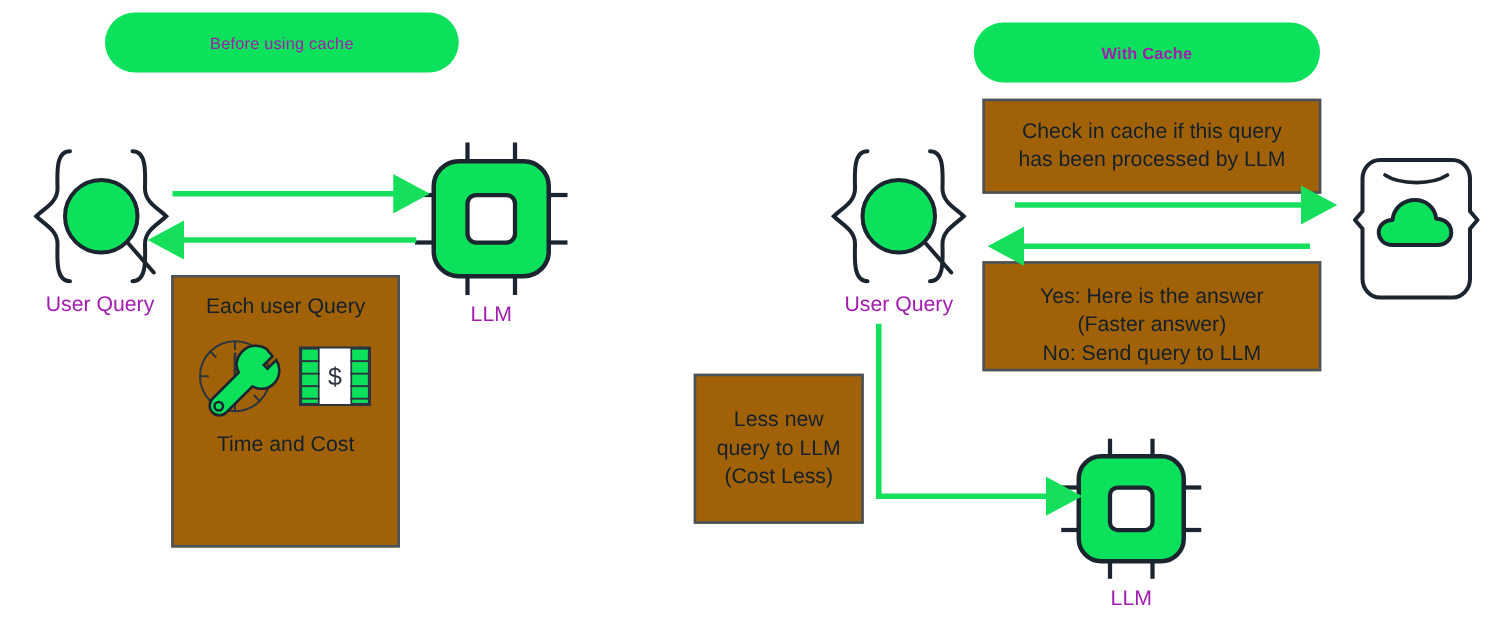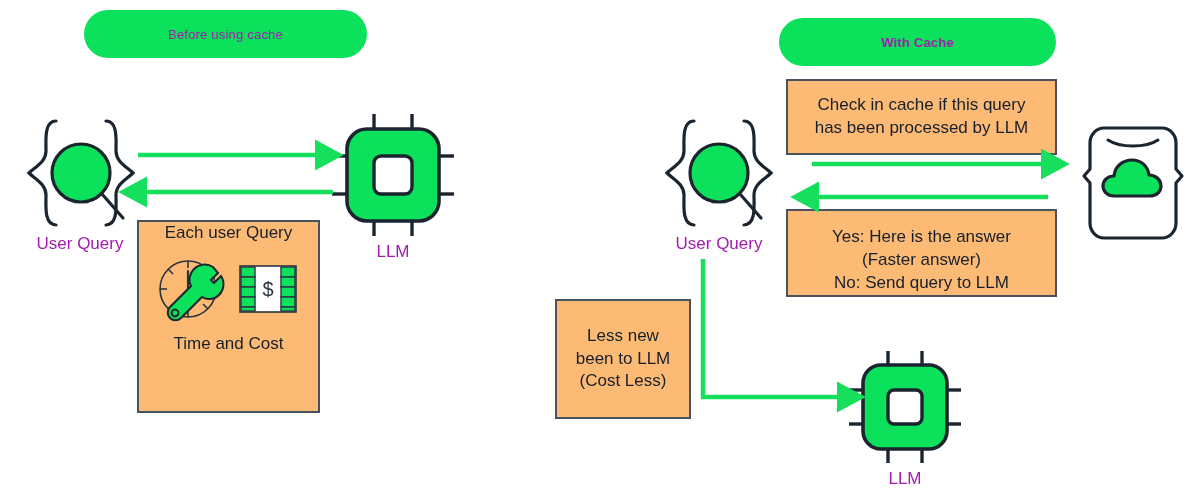--- a/index.html
+++ b/index.html
@@ -30,21 +30,21 @@
     justify-content: center;
     color: #a21caf;
     font-size: 13px;
     letter-spacing: 0.2px;
   }
   .pill.bold { font-weight: bold; }
 
   
   .note {
     position: absolute;
-    background: #fdba74;
+    background: #a16207;
     border: 2px solid #48525e;
     box-sizing: border-box;
     display: flex;
     flex-direction: column;
     align-items: center;
     color: #15202b;
     font-size: 17px;
     line-height: 1.35;
     text-align: center;
   }
@@ -105,21 +105,21 @@
         <line x1="92" y1="34" x2="114" y2="34"></line>
         <line x1="92" y1="72" x2="114" y2="72"></line>
       </g>
       <rect x="7" y="7" width="92" height="92" rx="20" ry="20" fill="#0ce15b" stroke="#1b2530" stroke-width="3.6"></rect>
       <rect x="34" y="34" width="38" height="38" rx="7" ry="7" fill="#ffffff" stroke="#1b2530" stroke-width="3.4"></rect>
     </svg>
   </div>
 
   <div class="caption" style="left:333px; top:242px; width:120px;">LLM</div>
 
-  <div class="note" style="left:137px; top:220px; width:183px; height:193px; ">
+  <div class="note" style="left:137px; top:220px; width:183px; height:218px; padding-top:12px;">
     <span class="ln">Each user Query</span>
 
     <div style="position:relative; width:100%; height:74px; margin-top:8px;">
 
       <div class="icon" style="left:18px; top:4px; width:70px; height:68px;">
         <svg viewBox="0 0 70 68">
           <g stroke="#2b3540" stroke-width="1.6" fill="none">
             <circle cx="31" cy="32" r="28"></circle>
             <line x1="31" y1="4" x2="31" y2="11"></line>
             <line x1="31" y1="53" x2="31" y2="60"></line>
@@ -191,21 +191,21 @@
   </div>
 
   <div class="note" style="left:786px; top:209px; width:271px; height:88px; justify-content:flex-end;">
     <span class="ln">Yes: Here is the answer</span>
     <span class="ln b">(Faster answer)</span>
     <span class="ln">No: Send query to LLM</span>
   </div>
 
   <div class="note" style="left:555px; top:299px; width:136px; height:120px; justify-content:center;">
     <span class="ln">Less new</span>
-    <span class="ln">been to LLM</span>
+    <span class="ln">query to LLM</span>
     <span class="ln b">(Cost Less)</span>
   </div>
 
   <div class="icon" style="left:857px; top:359px; width:96px; height:96px;">
     <svg viewBox="0 0 96 96">
       <g stroke="#1b2530" stroke-width="3.4" fill="none">
         <line x1="31" y1="-8" x2="31" y2="13"></line>
         <line x1="65" y1="-8" x2="65" y2="13"></line>
         <line x1="31" y1="83" x2="31" y2="104"></line>
         <line x1="65" y1="83" x2="65" y2="104"></line>

